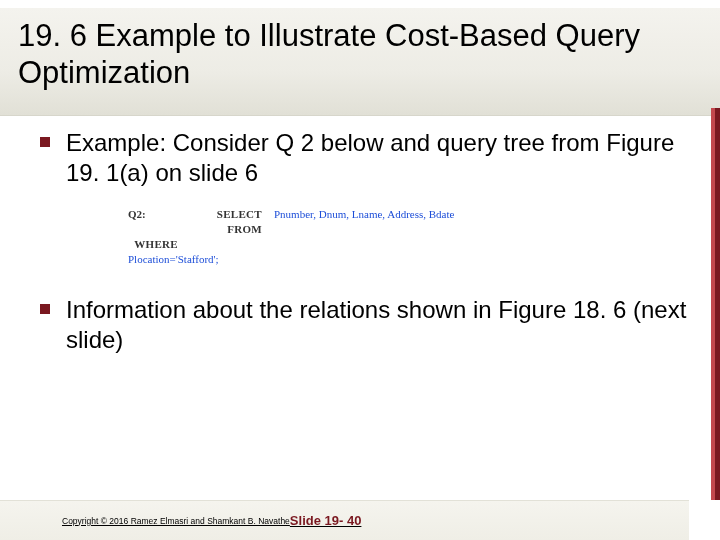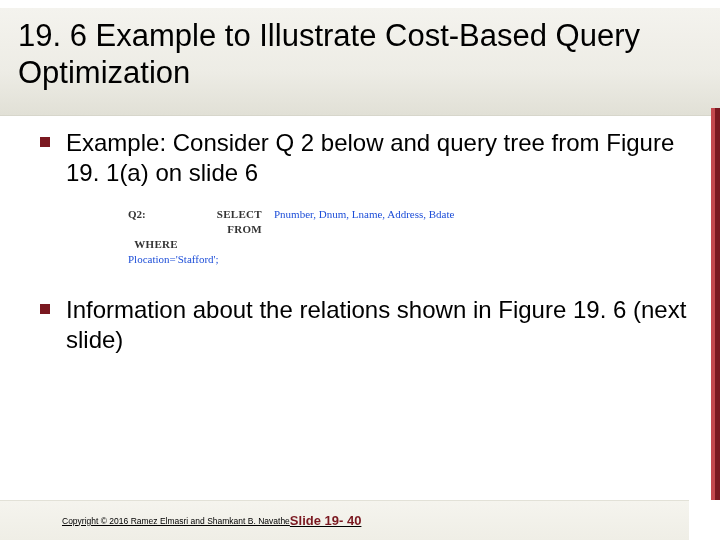--- a/index.html
+++ b/index.html
@@ -135,21 +135,21 @@
       <span></span>
       <span class="sql-kw">WHERE</span>
 
       <span></span>
       <span></span>
       <span class="sql-val">Plocation='Stafford';</span>
     </div>
 
     <div class="bullet-row">
       <span class="bullet-mark"></span>
-      <span class="bullet-text">Information about the relations shown in Figure 19. 6 (next slide)</span>
+      <span class="bullet-text">Information about the relations shown in Figure 18. 6 (next slide)</span>
     </div>
 
   </div>
 
   <div class="footer">
     <span class="copyright">Copyright © 2016 Ramez Elmasri and Shamkant B. Navathe</span>
     <span class="slide-num">Slide 19- 40</span>
   </div>
 
 </div>

